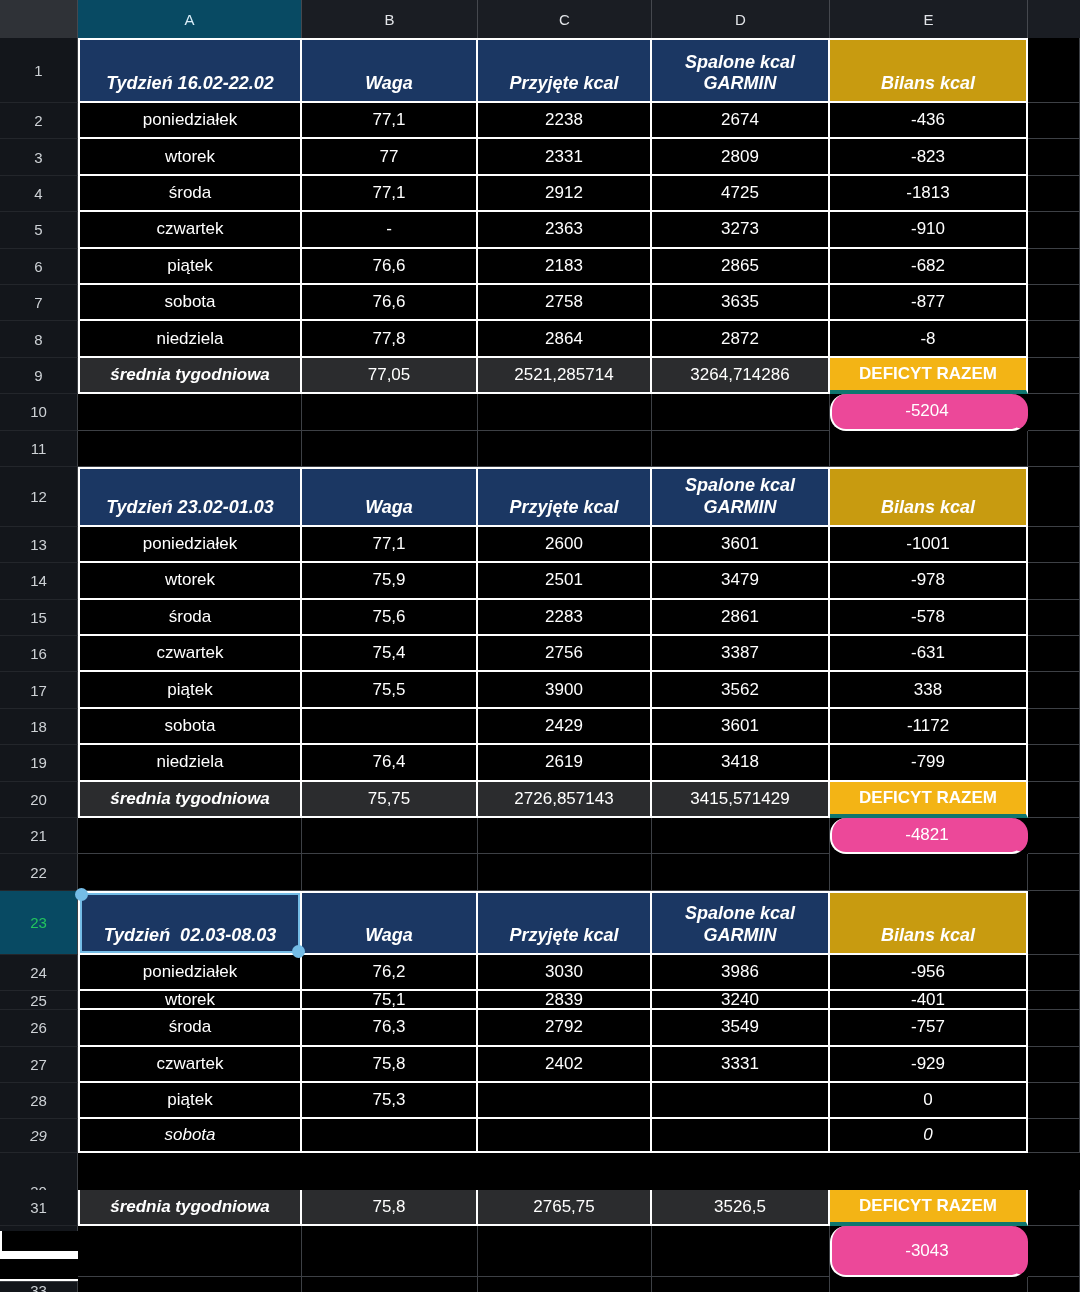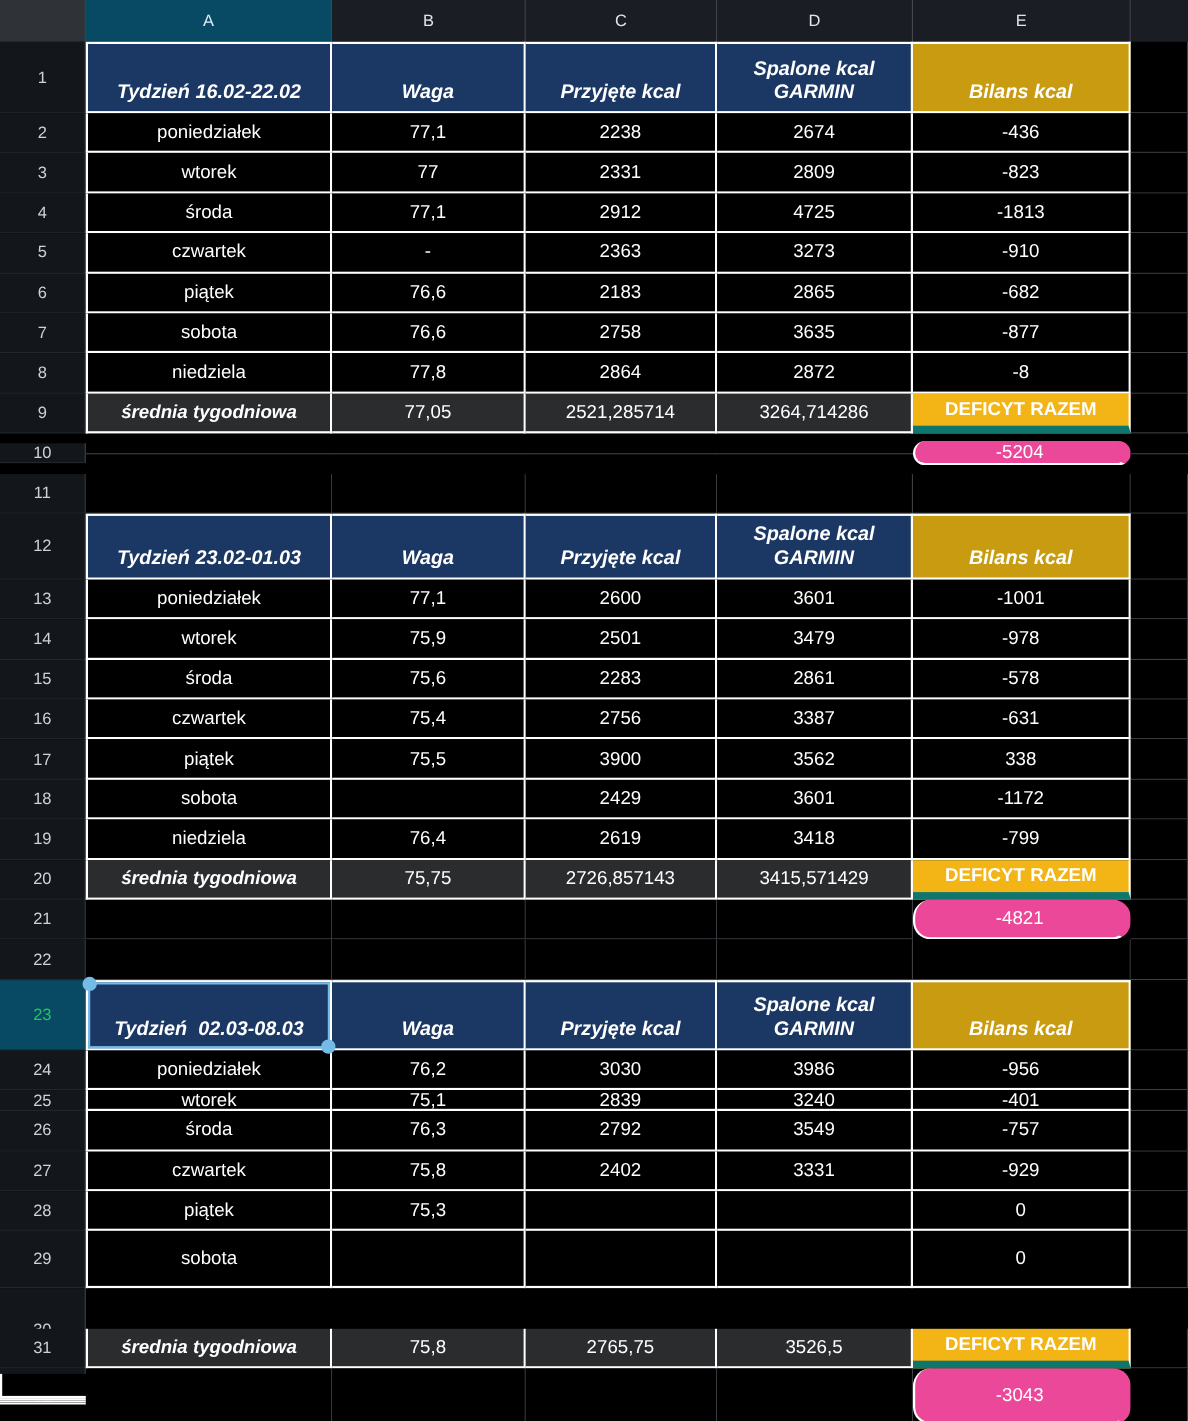--- a/index.html
+++ b/index.html
@@ -45,21 +45,21 @@
   .btop{border-top:2px solid #ffffff;}
   
   .thc{
     background:#1b3763;font-weight:bold;font-style:italic;font-size:18px;
     align-items:flex-end;padding-bottom:7px;
   }
   .thc.goldhdr{background:#c89b10;}
   
   .sc{background:#2b2c2e;}
   .sc.lbl{font-weight:bold;font-style:italic;}
-  .sc.goldbright{background:#f3b415;font-weight:bold;border-bottom:7px solid #0f766e;}
+  .sc.goldbright{background:#f3b415;font-weight:bold;border-bottom:4px solid #0f766e;}
   
   .defgold{
     background:#ec4899;
     border-left:2px solid #ffffff;border-right:6px solid #ec4899;border-bottom:2px solid #ffffff;border-radius:16px;
   }
   
   .row.partial .rh{align-items:flex-start;padding-top:5px;}
   
   .sel-rect{
     position:absolute;inset:0;border:2px solid #74bce6;pointer-events:none;z-index:5;
@@ -160,21 +160,21 @@
       </div>
       <div class="row" style="height: 36.4px;">
         <div class="rh">9</div>
         <div class="cell wA tbl sc lft lbl">średnia tygodniowa</div>
         <div class="cell wB tbl sc">77,05</div>
         <div class="cell wC tbl sc">2521,285714</div>
         <div class="cell wD tbl sc">3264,714286</div>
         <div class="cell wE tbl sc goldbright">DEFICYT RAZEM</div>
         <div class="cell wF plain"></div>
       </div>
-      <div class="row" style="height: 36.4px; align-items: center;">
+      <div class="row" style="height: 36.4px;">
         <div class="rh">10</div>
         <div class="cell wA plain"></div>
         <div class="cell wB plain"></div>
         <div class="cell wC plain"></div>
         <div class="cell wD plain"></div>
         <div class="cell wE defgold">-5204</div>
         <div class="cell wF plain"></div>
       </div>
       <div class="row" style="height: 36.4px;">
         <div class="rh">11</div>
@@ -333,21 +333,21 @@
       </div>
       <div class="row" style="height: 36.4px;">
         <div class="rh">28</div>
         <div class="cell wA tbl lft">piątek</div>
         <div class="cell wB tbl">75,3</div>
         <div class="cell wC tbl"></div>
         <div class="cell wD tbl"></div>
         <div class="cell wE tbl">0</div>
         <div class="cell wF plain"></div>
       </div>
-      <div class="row" style="height: 52px;">
+      <div class="row" style="height: 34px; font-style: italic;">
         <div class="rh">29</div>
         <div class="cell wA tbl lft">sobota</div>
         <div class="cell wB tbl"></div>
         <div class="cell wC tbl"></div>
         <div class="cell wD tbl"></div>
         <div class="cell wE tbl">0</div>
         <div class="cell wF plain"></div>
       </div>
       <div class="row" style="height: 36.4px; flex-direction: column;">
         <div class="rh">30</div>

